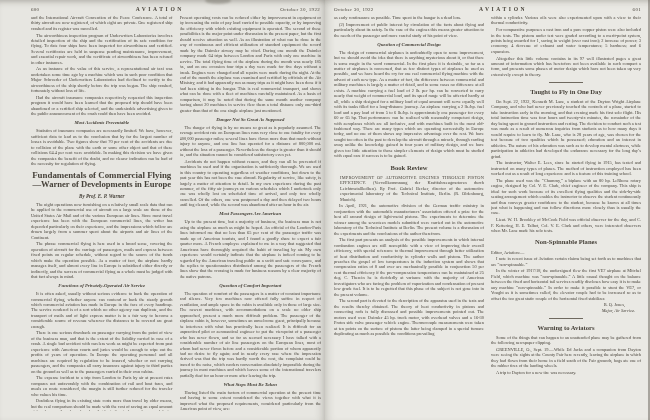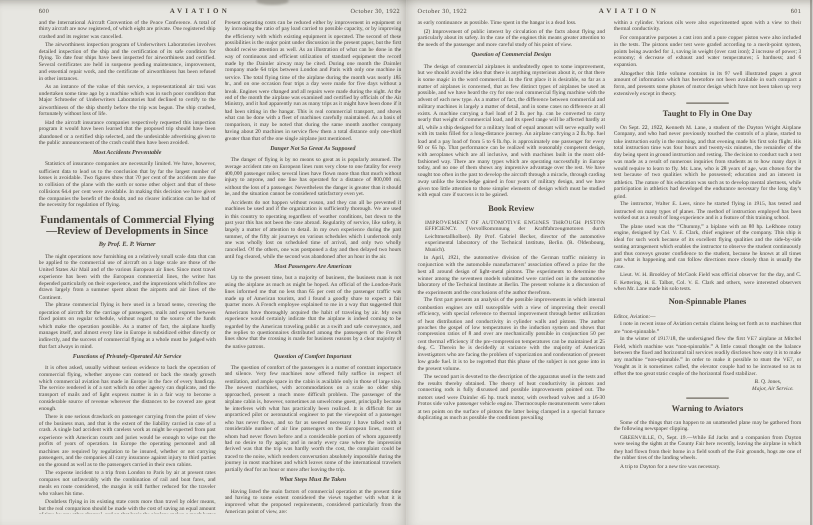--- a/index.html
+++ b/index.html
@@ -1,17 +1,17 @@
 <!DOCTYPE html>
 <html><head>
 <meta charset="utf-8">
 <style>
   html,body{margin:0;padding:0;background:#b8b7b4;}
   .scan{position:relative;width:650px;height:420px;overflow:hidden;
-        background:#ffffff;font-family:"Liberation Serif","DejaVu Serif",serif;color:#47423a;}
+        background:#0c4a6e;font-family:"Liberation Serif","DejaVu Serif",serif;color:#47423a;}
   .page{position:absolute;top:0;height:420px;overflow:hidden;background:#e7e6e1;}
   .page-left{left:0;width:325px;box-shadow:inset -7px 0 9px -5px rgba(60,55,45,.25), inset 0 6px 7px -5px rgba(60,55,45,.35);}
   .page-right{left:325px;width:325px;background:#eae9e4;box-shadow:inset 7px 0 9px -5px rgba(60,55,45,.20), inset 0 6px 7px -5px rgba(60,55,45,.30);}
   .edge-right{position:absolute;right:0;top:0;width:2px;height:420px;background:rgba(90,85,75,.45);}
   .smudge{position:absolute;left:205px;top:-3px;width:26px;height:7px;border-radius:50%;background:rgba(90,85,75,.35);filter:blur(1px);}
   .pagehead{display:flex;justify-content:space-between;align-items:baseline;font-size:5px;letter-spacing:.3px;padding:6px 5px 2px 5px;color:#4a453c;}
   .page-left .pagehead{padding-left:31px;padding-right:5px;}
   .page-right .pagehead{padding-left:9px;padding-right:9px;}
   .journal{font-size:5.6px;letter-spacing:2.6px;font-weight:bold;}
   .cols{display:flex;gap:7px;}
@@ -46,21 +46,21 @@
     </div>
     <div class="cols">
       <div class="col">
           <p class="blk-pc">and the International Aircraft Convention of the Peace Conference. A total of thirty aircraft are now registered, of which eight are private. One registered ship crashed and its register was cancelled.</p>
           <p class="blk-p">The airworthiness inspection program of Underwriters Laboratories involves detailed inspection of the ship and the certification of its safe condition for flying. To date four ships have been inspected for airworthiness and certified. Several certificates are held in suspense pending maintenance, improvement, and essential repair work, and the certificate of airworthiness has been refused in other instances.</p>
           <p class="blk-p">As an instance of the value of this service, a representational air taxi was undertaken some time ago by a machine which was in such poor condition that Major Schroeder of Underwriters Laboratories had declined to certify to the airworthiness of the ship shortly before the trip was begun. The ship crashed, fortunately without loss of life.</p>
           <p class="blk-p">Had the aircraft insurance companies respectively requested this inspection program it would have been learned that the proposed trip should have been abandoned or a certified ship selected, and the undesirable advertising given to the public announcement of the crash could then have been avoided.</p>
           <div class="blk-hi">Most Accidents Preventable</div>
           <p class="blk-p">Statistics of insurance companies are necessarily limited. We have, however, sufficient data to lead us to the conclusion that by far the largest number of losses is avoidable. Two figures show that 70 per cent of the accidents are due to collision of the plane with the earth or some other object and that of these collisions 64.4 per cent were avoidable. In making this decision we have given the companies the benefit of the doubt, and no clearer indication can be had of the necessity for regulation of flying.</p>
           <div class="blk-title">Fundamentals of Commercial Flying</div>
-          <div class="blk-subtitle">—Review of Developments in Since</div>
+          <div class="blk-subtitle">—Warner of Developments in Europe</div>
           <div class="blk-byline">By Prof. E. P. Warner</div>
           <p class="blk-p">The night operations now furnishing on a relatively small scale data that can be applied to the commercial use of aircraft on a large scale are those of the United States Air Mail and of the various European air lines. Since most travel experience has been with the European commercial lines, the writer has depended particularly on their experience, and the impressions which follow are drawn largely from a summer spent about the airports and air lines of the Continent.</p>
           <p class="blk-p">The phrase commercial flying is here used in a broad sense, covering the operation of aircraft for the carriage of passengers, mails and express between fixed points on regular schedule, without regard to the source of the funds which make the operation possible. As a matter of fact, the airplane hardly manages itself, and almost every line in Europe is subsidized either directly or indirectly, and the success of commercial flying as a whole must be judged with that fact always in mind.</p>
           <div class="blk-hi">Functions of Privately-Operated Air Service</div>
           <p class="blk-p">It is often asked, usually without serious evidence to back the operation of commercial flying, whether anyone can contend or back the steady growth which commercial aviation has made in Europe in the face of every handicap. The service rendered is of a sort which no other agency can duplicate, and the transport of mails and of light express matter is in a fair way to become a considerable source of revenue wherever the distances to be covered are great enough.</p>
           <p class="blk-p">There is one serious drawback on passenger carrying from the point of view of the business man, and that is the extent of the liability carried in case of a crash. A single bad accident with careless work as might be expected from past experience with American courts and juries would be enough to wipe out the profits of years of operation. In Europe the operating personnel and all machines are required by regulation to be insured, whether or not carrying passengers, and the companies all carry insurance against injury to third parties on the ground as well as to the passengers carried in their own cabins.</p>
           <p class="blk-p">The expense incident to a trip from London to Paris by air at present rates compares not unfavorably with the combination of rail and boat fares, and meals en route considered, the margin is still further reduced for the traveler who values his time.</p>
           <p class="blk-p">Doubtless flying in its existing state costs more than travel by older means, but the real comparison should be made with the cost of saving an equal amount of time by any other channel, and on that basis the airplane makes a much better showing than is generally supposed.</p>
         </div>
       <div class="col">

